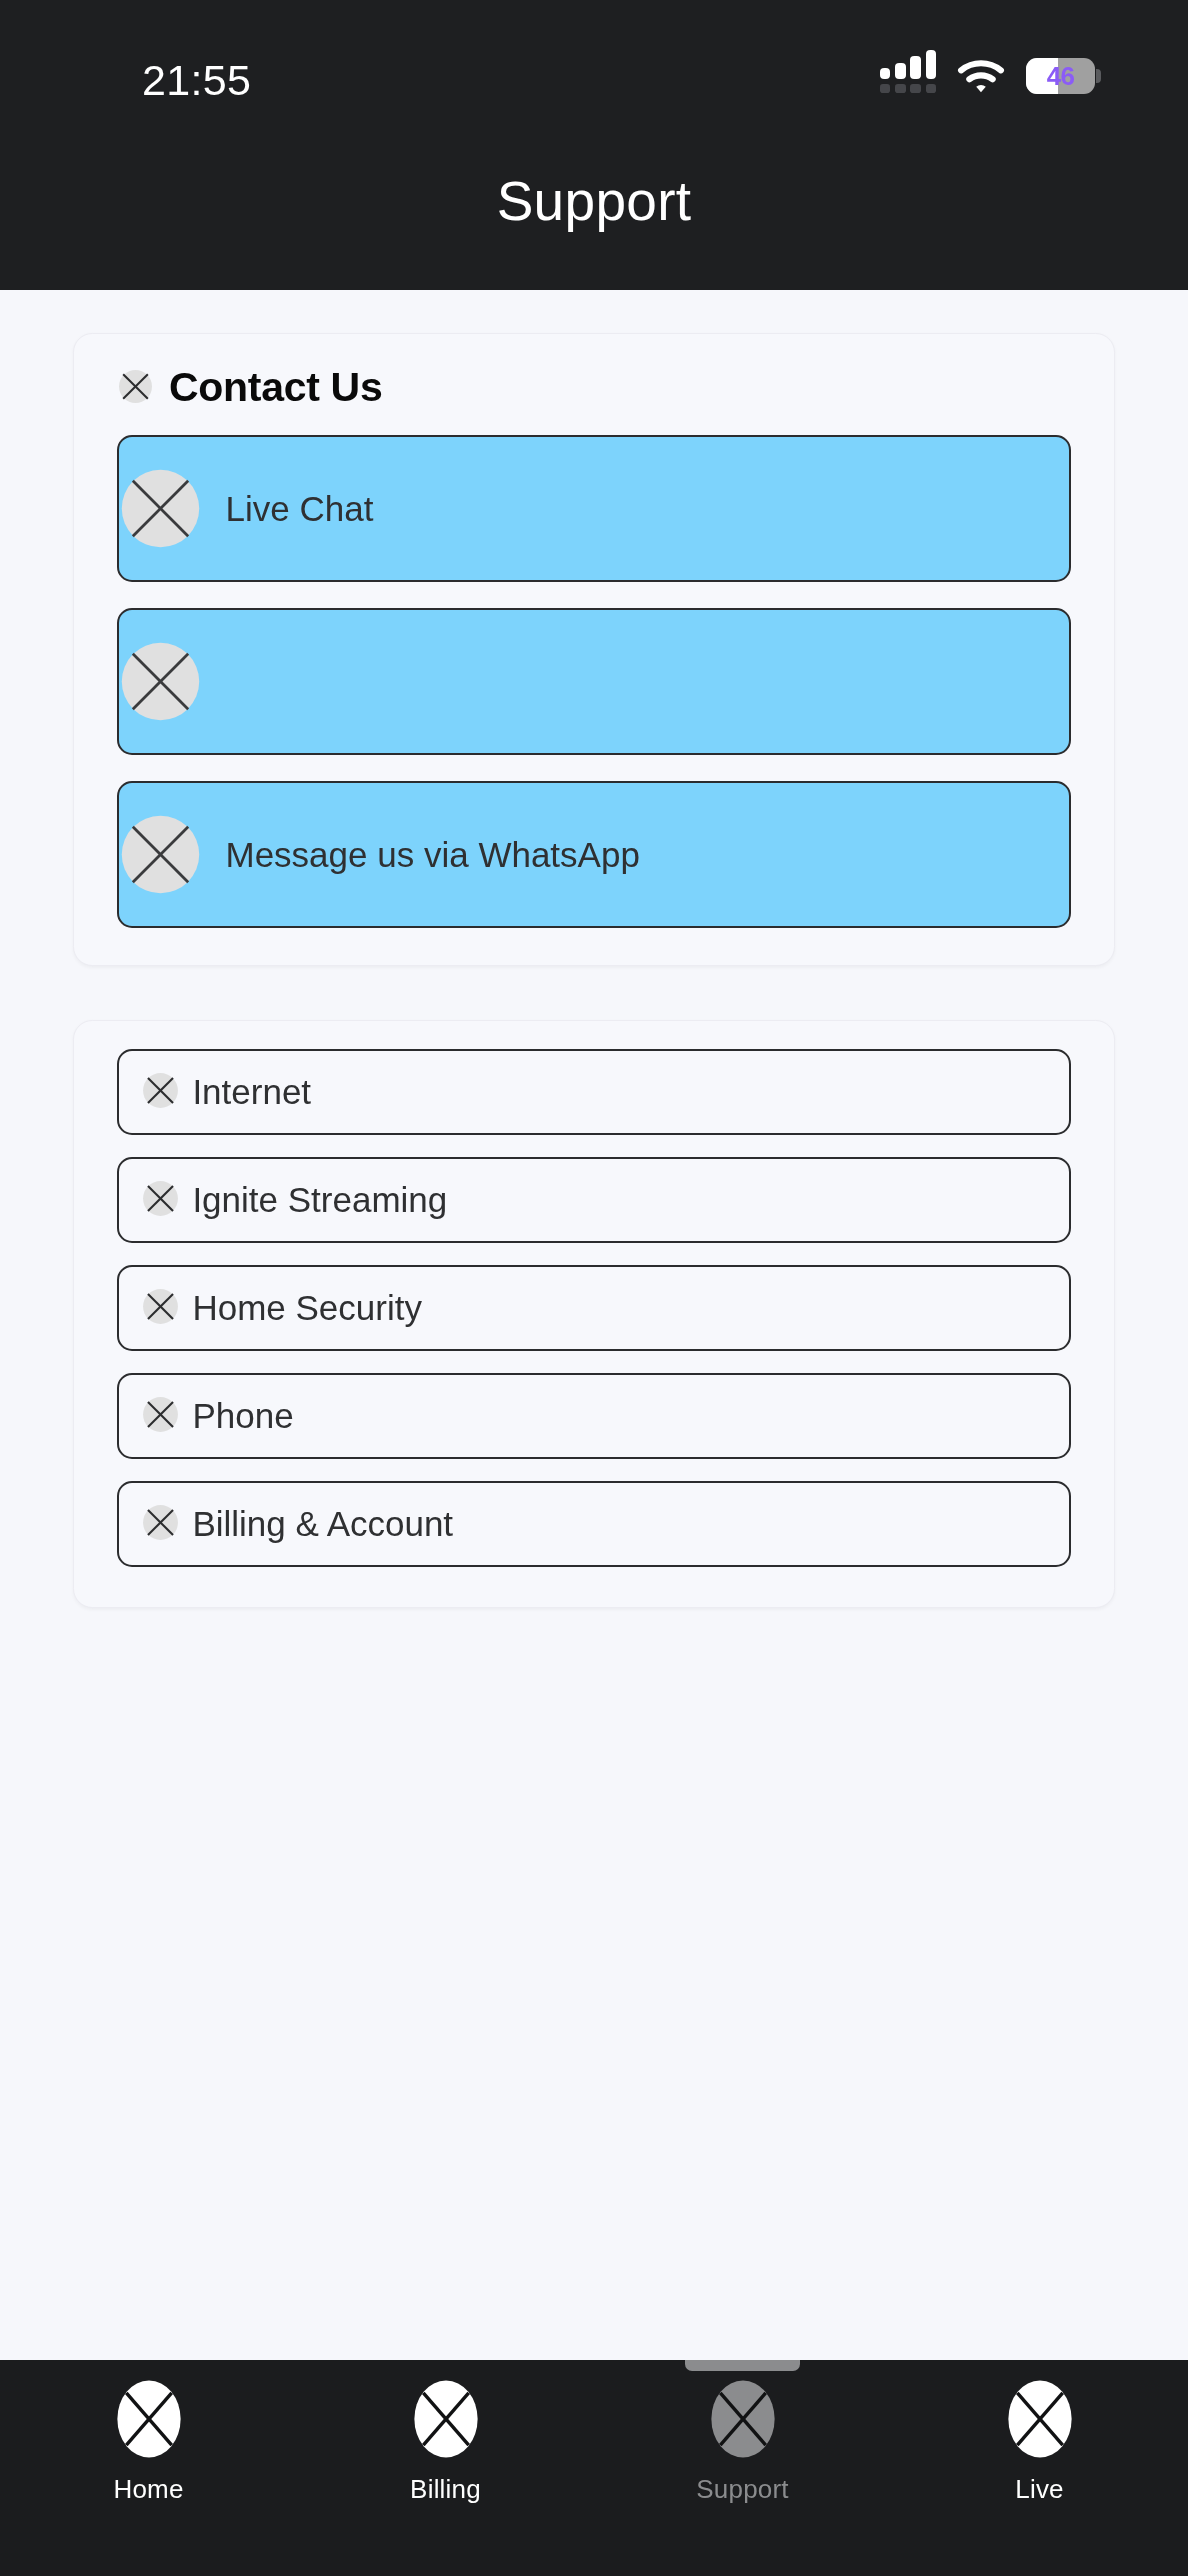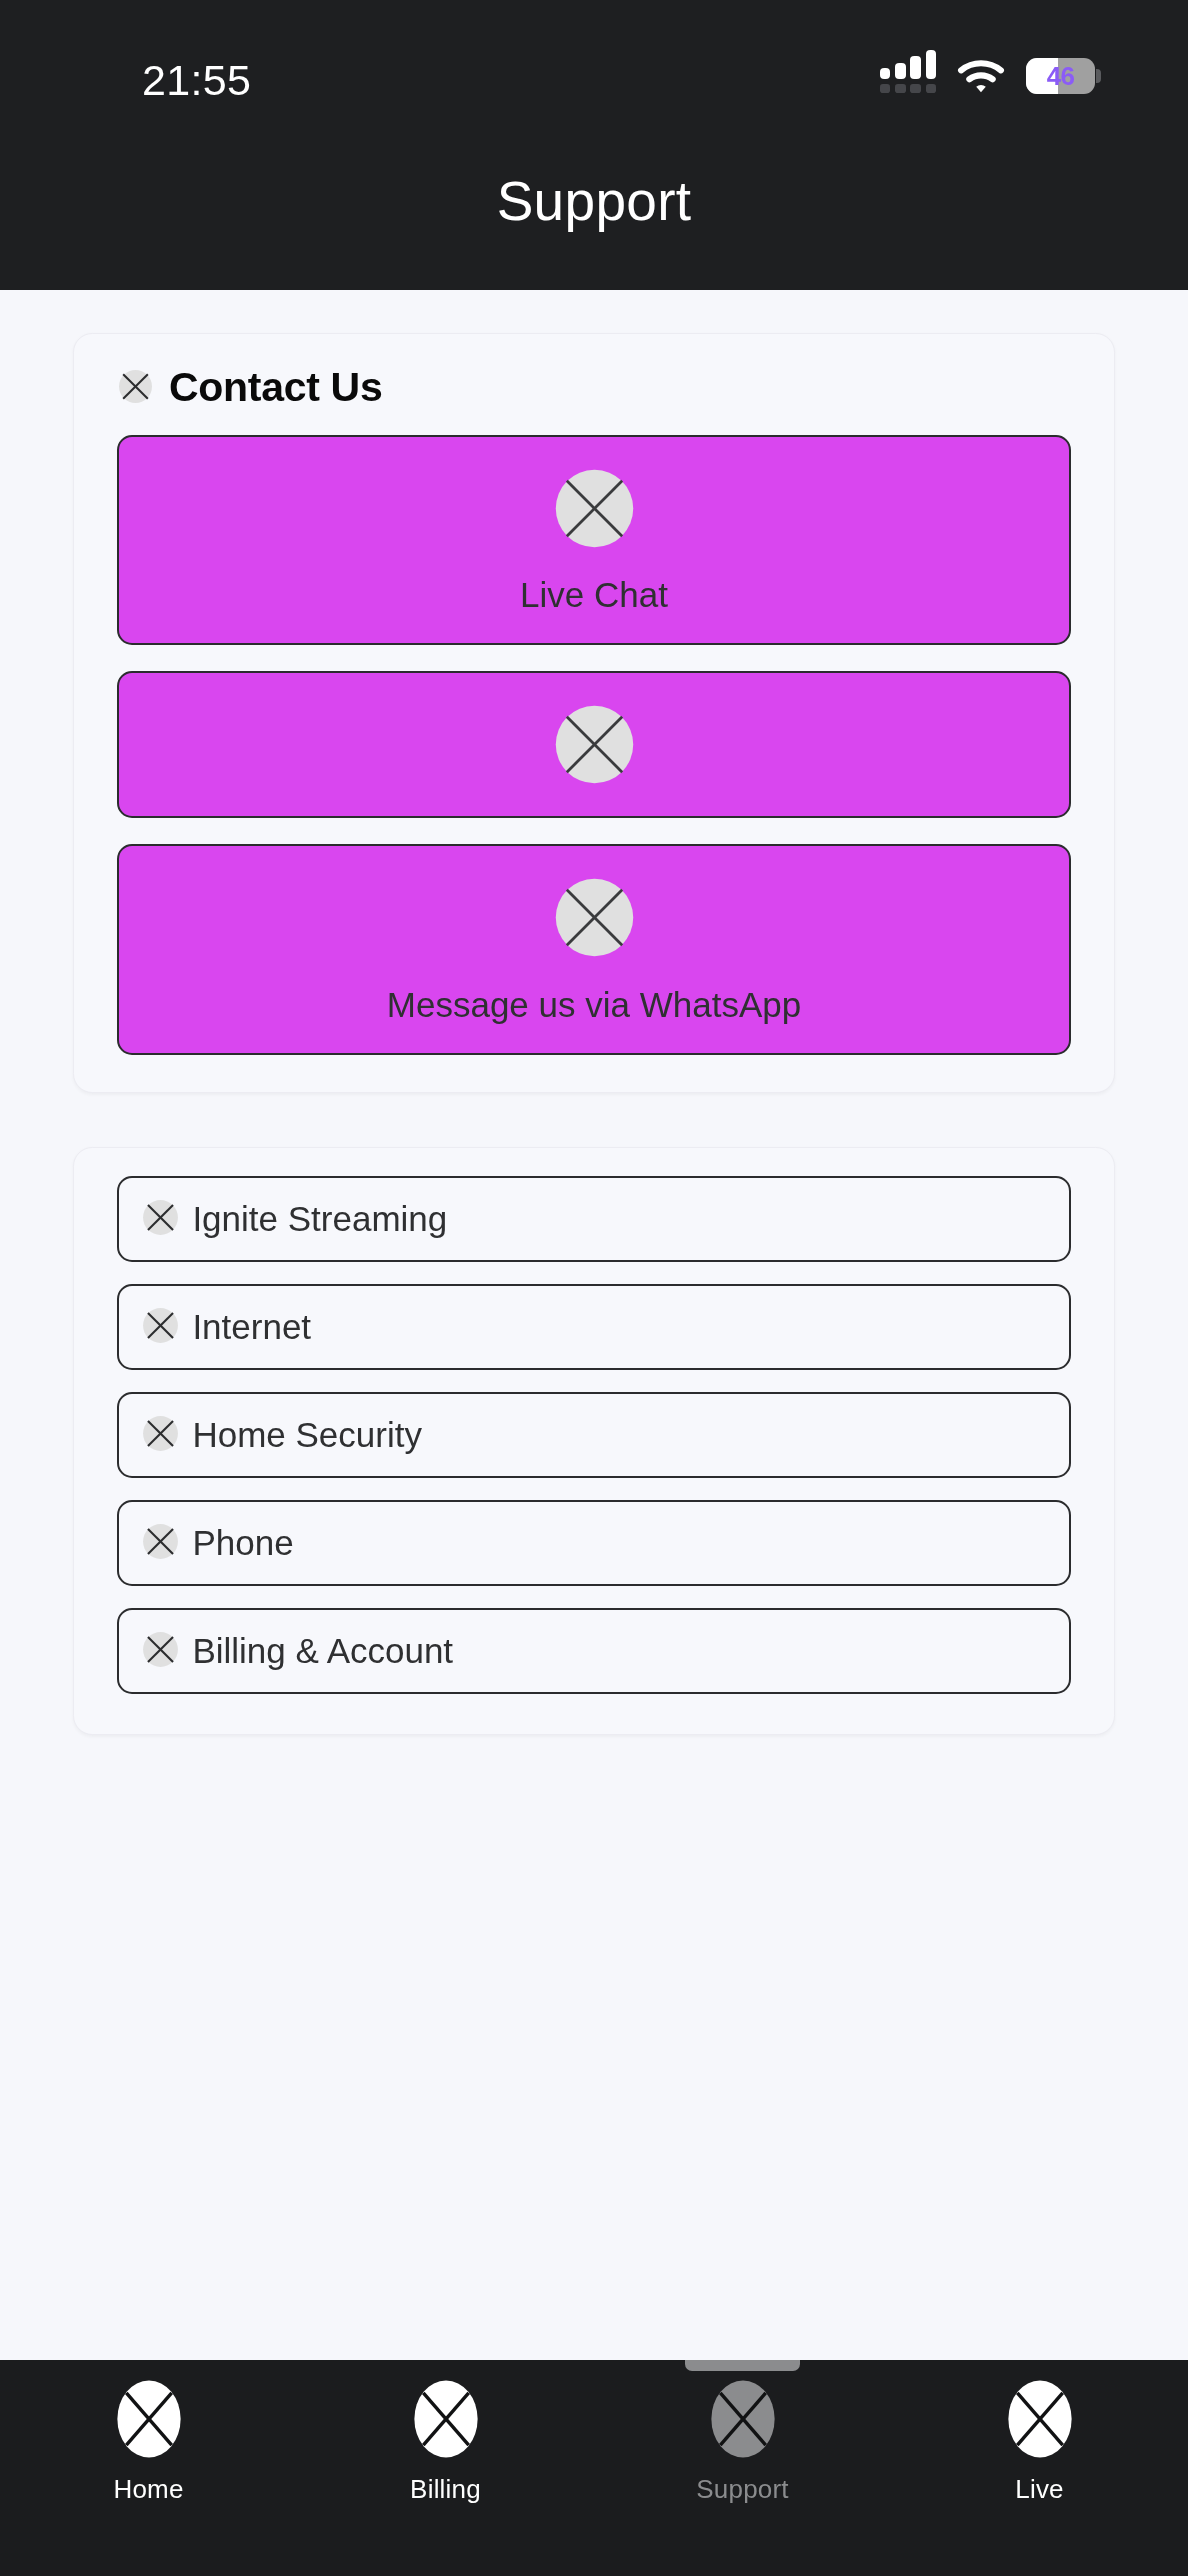--- a/index.html
+++ b/index.html
@@ -169,24 +169,24 @@
 
   .contact-list {
     padding: 23.5px 43px 37px 43px;
     display: flex;
     flex-direction: column;
     gap: 26px;
   }
   .contact-btn {
     border: 2.1px solid #2b2c2e;
     border-radius: 15px;
-    background: #d946ef;
+    background: #7dd3fc;
     padding: 30px 0 28px 0;
     display: flex;
-    flex-direction: column;
+    flex-direction: row;
     align-items: center;
     gap: 23.5px;
   }
   .contact-btn-label {
     font-size: 35px;
     color: #2f3032;
   }
 
   
   .faq-title {
@@ -366,32 +366,32 @@
       <div class="faq-list">
 
         <div class="faq-item">
           <span class="ph">
             <svg width="39" height="39" viewBox="0 0 56 56">
               <circle cx="28" cy="28" r="25" fill="#e0e0e0"></circle>
               <line x1="10" y1="10" x2="46" y2="46" stroke="#2b2c2e" stroke-width="3"></line>
               <line x1="46" y1="10" x2="10" y2="46" stroke="#2b2c2e" stroke-width="3"></line>
             </svg>
           </span>
-          <span class="faq-item-label">Ignite Streaming</span>
+          <span class="faq-item-label">Internet</span>
         </div>
 
         <div class="faq-item">
           <span class="ph">
             <svg width="39" height="39" viewBox="0 0 56 56">
               <circle cx="28" cy="28" r="25" fill="#e0e0e0"></circle>
               <line x1="10" y1="10" x2="46" y2="46" stroke="#2b2c2e" stroke-width="3"></line>
               <line x1="46" y1="10" x2="10" y2="46" stroke="#2b2c2e" stroke-width="3"></line>
             </svg>
           </span>
-          <span class="faq-item-label">Internet</span>
+          <span class="faq-item-label">Ignite Streaming</span>
         </div>
 
         <div class="faq-item">
           <span class="ph">
             <svg width="39" height="39" viewBox="0 0 56 56">
               <circle cx="28" cy="28" r="25" fill="#e0e0e0"></circle>
               <line x1="10" y1="10" x2="46" y2="46" stroke="#2b2c2e" stroke-width="3"></line>
               <line x1="46" y1="10" x2="10" y2="46" stroke="#2b2c2e" stroke-width="3"></line>
             </svg>
           </span>

